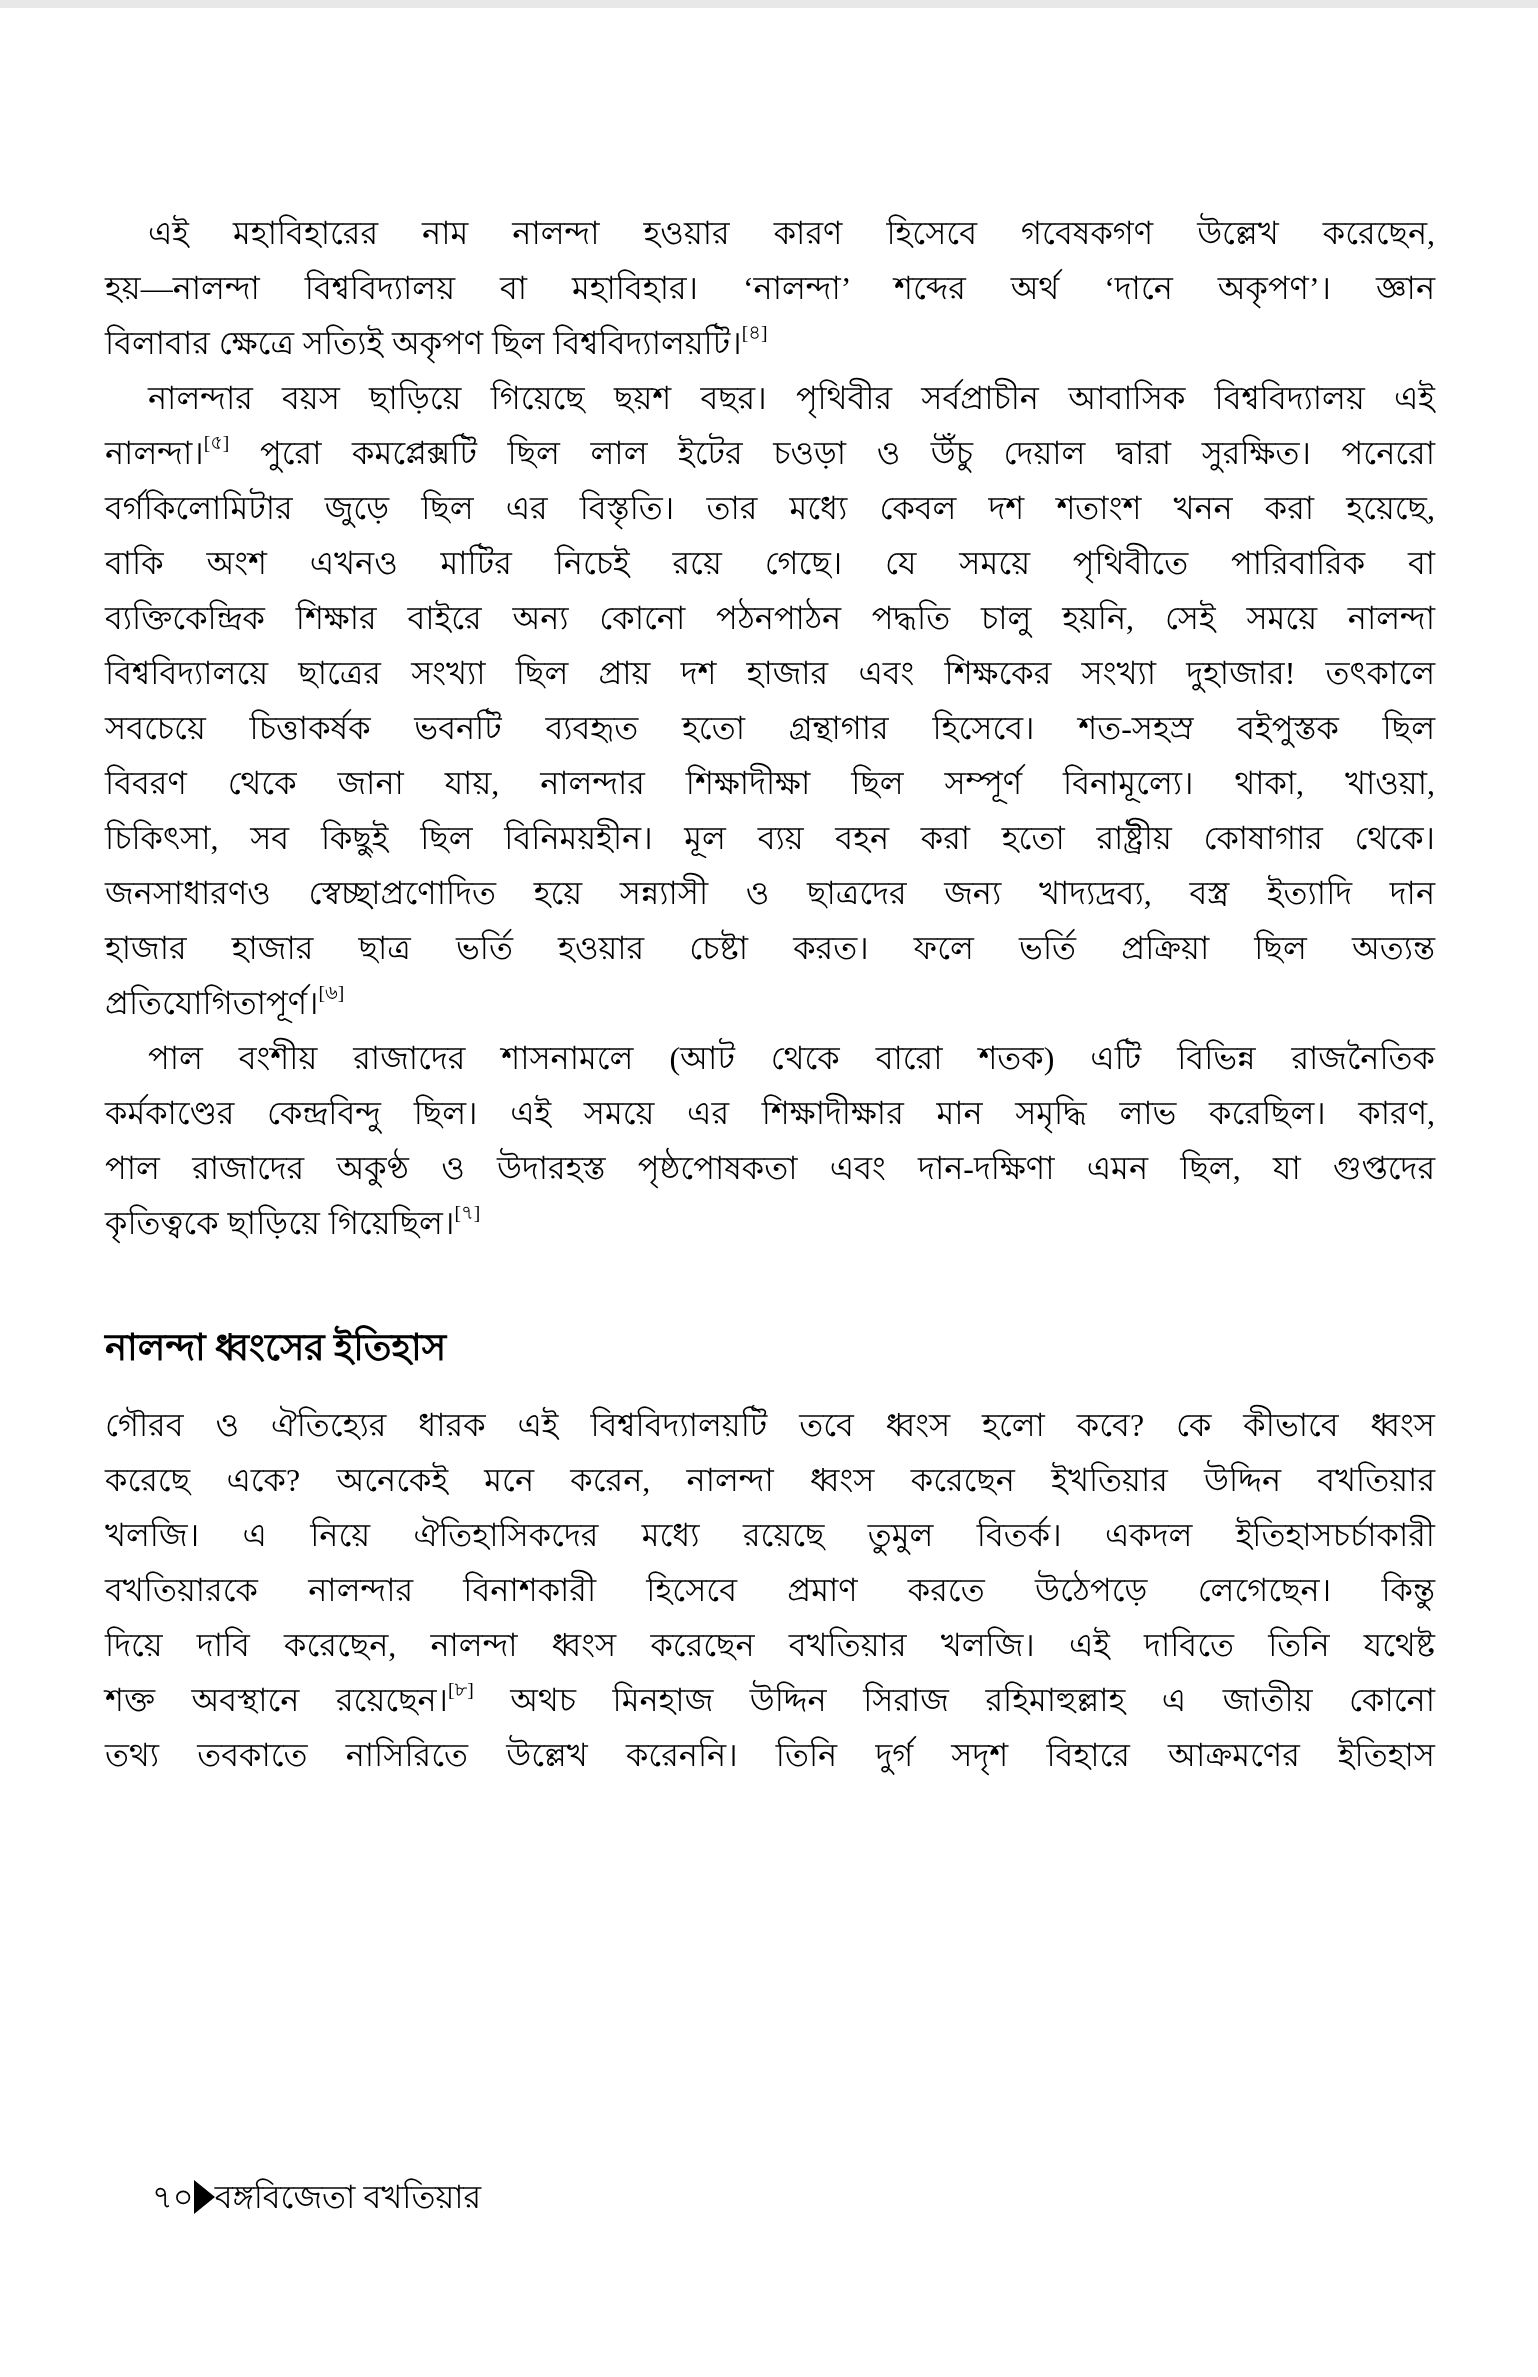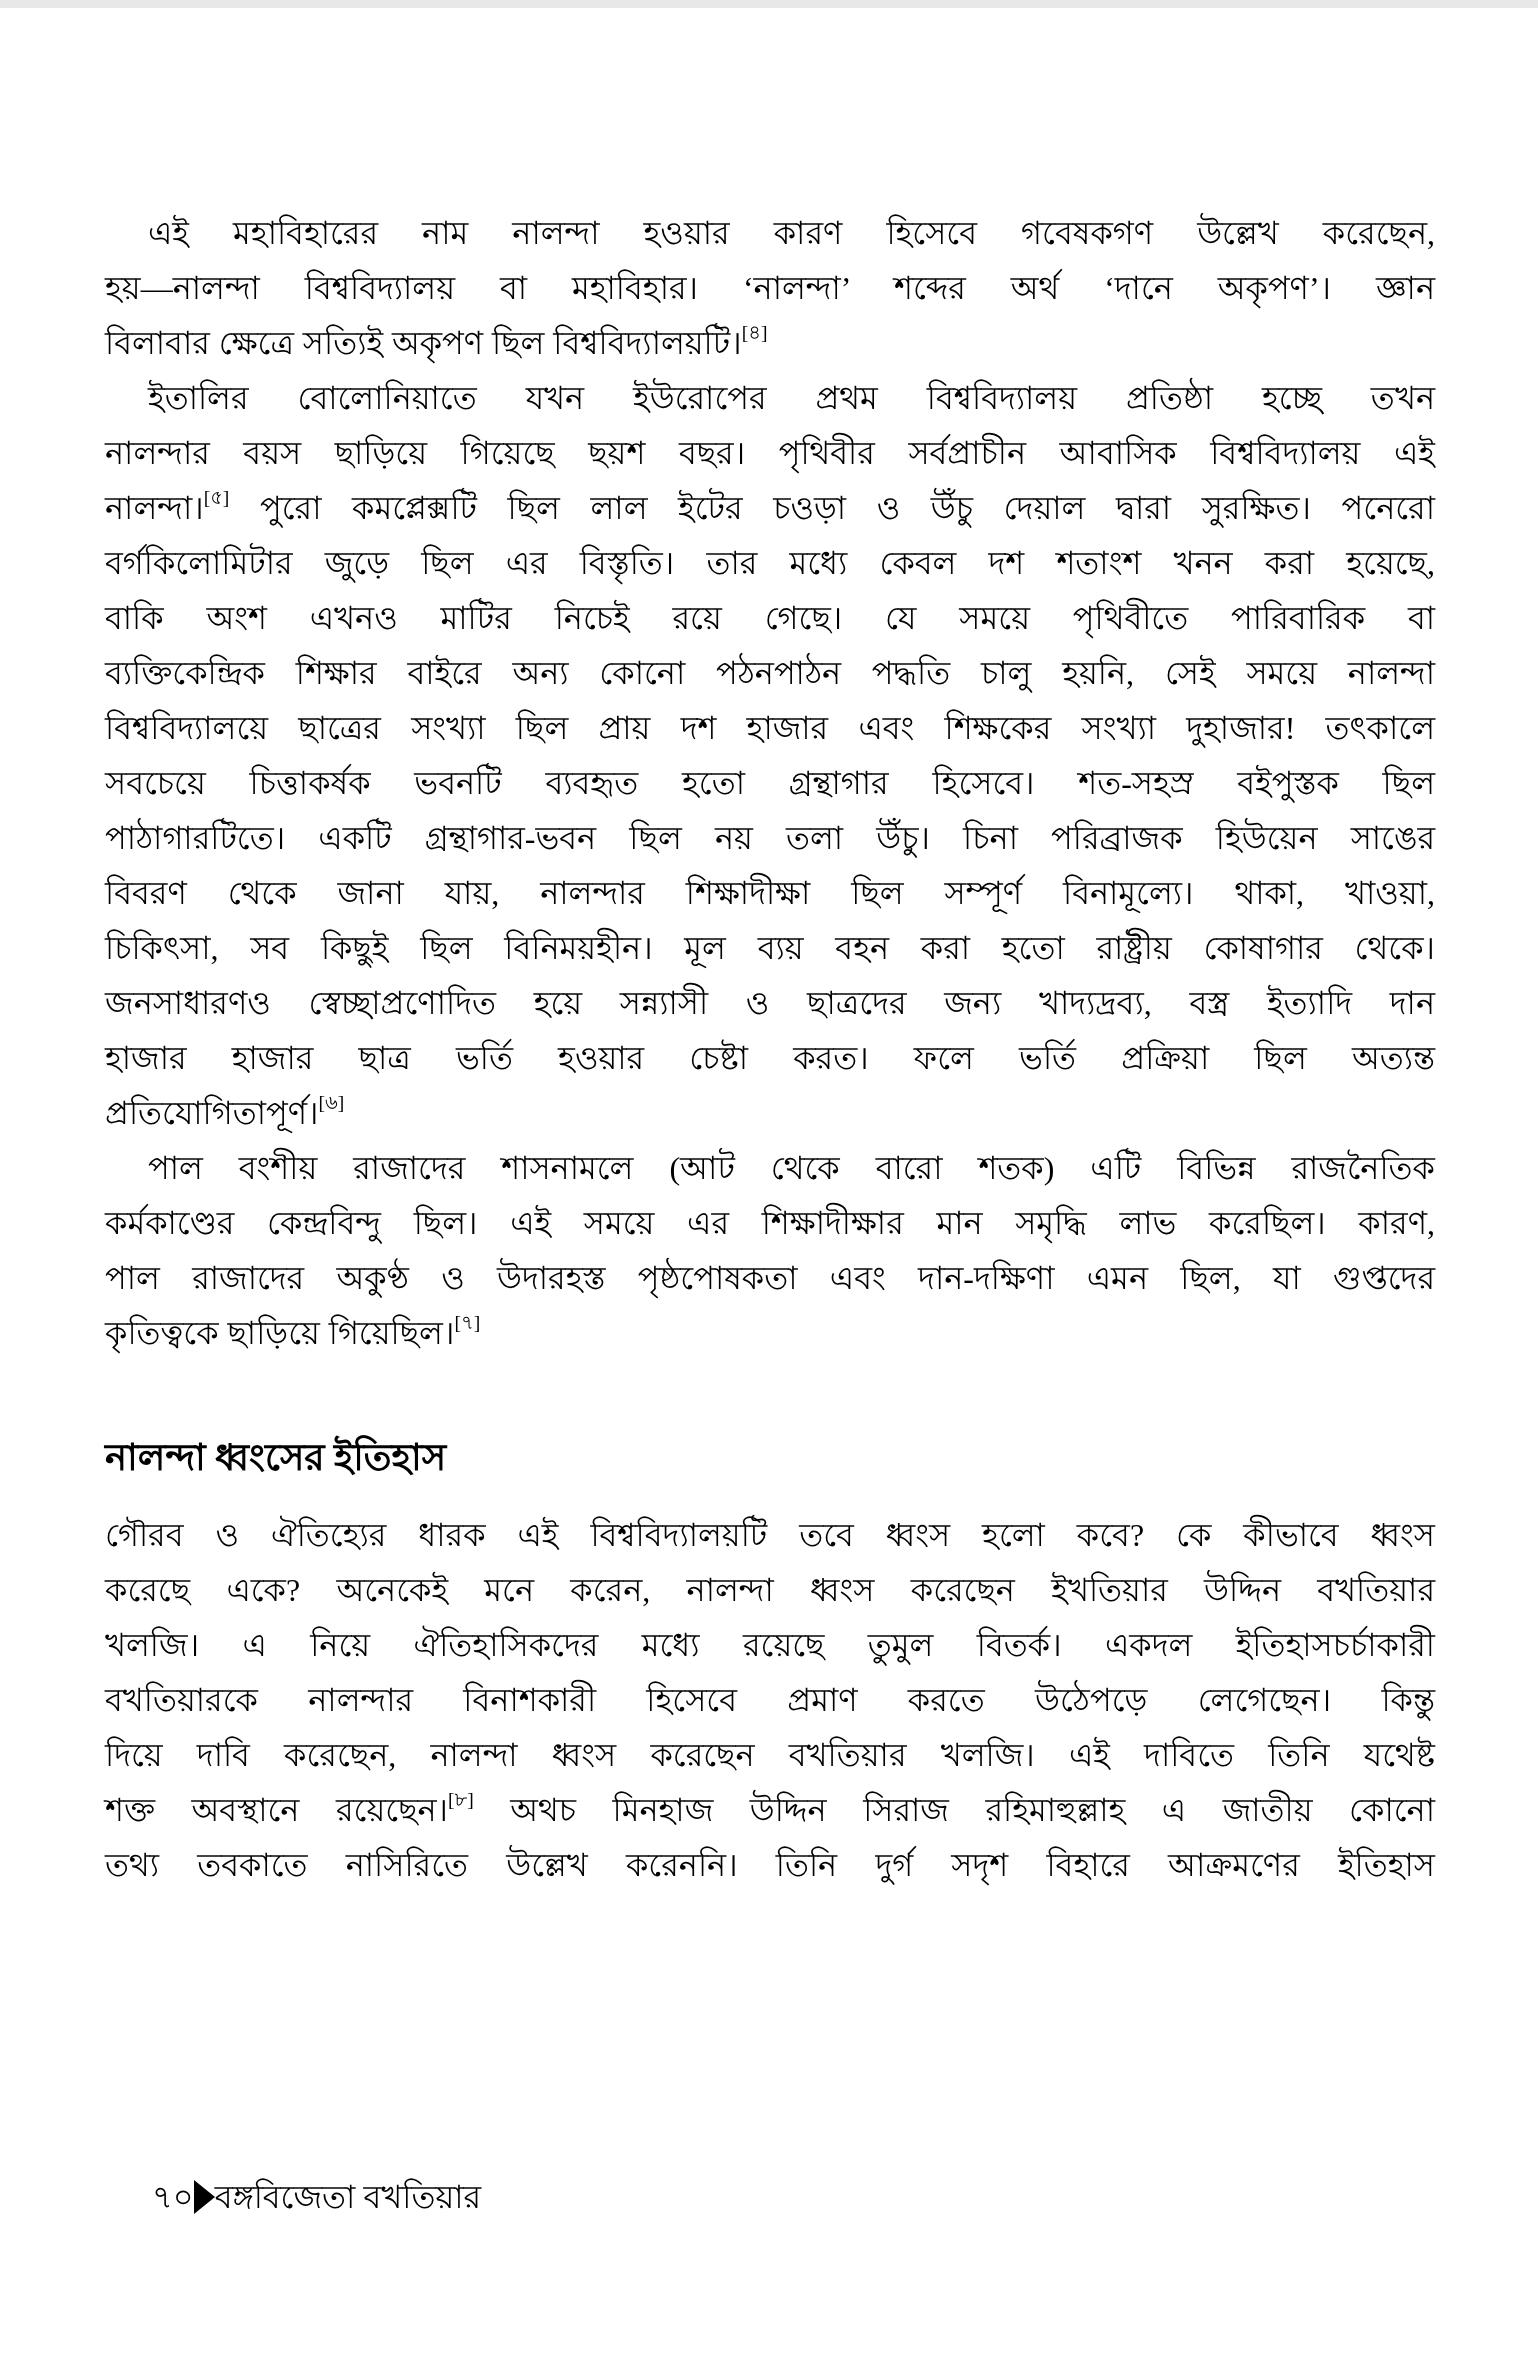--- a/index.html
+++ b/index.html
@@ -69,29 +69,27 @@
 <div class="page">
 
   <div class="content">
     <div id="paras-1">
         <div class="para indent">
           <div class="line">এই মহাবিহারের নাম নালন্দা হওয়ার কারণ হিসেবে গবেষকগণ উল্লেখ করেছেন,</div>
           <div class="line">হয়—নালন্দা বিশ্ববিদ্যালয় বা মহাবিহার। ‘নালন্দা’ শব্দের অর্থ ‘দানে অকৃপণ’। জ্ঞান</div>
           <div class="line last">বিলাবার ক্ষেত্রে সত্যিই অকৃপণ ছিল বিশ্ববিদ্যালয়টি।<sup class="fn">[৪]</sup></div>
         </div>
         <div class="para indent">
-          <div class="line">ইতালির বোলোনিয়াতে যখন ইউরোপের প্রথম বিশ্ববিদ্যালয় প্রতিষ্ঠা হচ্ছে তখন</div>
           <div class="line">নালন্দার বয়স ছাড়িয়ে গিয়েছে ছয়শ বছর। পৃথিবীর সর্বপ্রাচীন আবাসিক বিশ্ববিদ্যালয় এই</div>
           <div class="line">নালন্দা।<sup class="fn">[৫]</sup> পুরো কমপ্লেক্সটি ছিল লাল ইটের চওড়া ও উঁচু দেয়াল দ্বারা সুরক্ষিত। পনেরো</div>
           <div class="line">বর্গকিলোমিটার জুড়ে ছিল এর বিস্তৃতি। তার মধ্যে কেবল দশ শতাংশ খনন করা হয়েছে,</div>
           <div class="line">বাকি অংশ এখনও মাটির নিচেই রয়ে গেছে। যে সময়ে পৃথিবীতে পারিবারিক বা</div>
           <div class="line">ব্যক্তিকেন্দ্রিক শিক্ষার বাইরে অন্য কোনো পঠনপাঠন পদ্ধতি চালু হয়নি, সেই সময়ে নালন্দা</div>
           <div class="line">বিশ্ববিদ্যালয়ে ছাত্রের সংখ্যা ছিল প্রায় দশ হাজার এবং শিক্ষকের সংখ্যা দুহাজার! তৎকালে</div>
           <div class="line">সবচেয়ে চিত্তাকর্ষক ভবনটি ব্যবহৃত হতো গ্রন্থাগার হিসেবে। শত-সহস্র বইপুস্তক ছিল</div>
-          <div class="line">পাঠাগারটিতে। একটি গ্রন্থাগার-ভবন ছিল নয় তলা উঁচু। চিনা পরিব্রাজক হিউয়েন সাঙের</div>
           <div class="line">বিবরণ থেকে জানা যায়, নালন্দার শিক্ষাদীক্ষা ছিল সম্পূর্ণ বিনামূল্যে। থাকা, খাওয়া,</div>
           <div class="line">চিকিৎসা, সব কিছুই ছিল বিনিময়হীন। মূল ব্যয় বহন করা হতো রাষ্ট্রীয় কোষাগার থেকে।</div>
           <div class="line">জনসাধারণও স্বেচ্ছাপ্রণোদিত হয়ে সন্ন্যাসী ও ছাত্রদের জন্য খাদ্যদ্রব্য, বস্ত্র ইত্যাদি দান</div>
           <div class="line">হাজার হাজার ছাত্র ভর্তি হওয়ার চেষ্টা করত। ফলে ভর্তি প্রক্রিয়া ছিল অত্যন্ত</div>
           <div class="line last">প্রতিযোগিতাপূর্ণ।<sup class="fn">[৬]</sup></div>
         </div>
         <div class="para indent">
           <div class="line">পাল বংশীয় রাজাদের শাসনামলে (আট থেকে বারো শতক) এটি বিভিন্ন রাজনৈতিক</div>
           <div class="line">কর্মকাণ্ডের কেন্দ্রবিন্দু ছিল। এই সময়ে এর শিক্ষাদীক্ষার মান সমৃদ্ধি লাভ করেছিল। কারণ,</div>
           <div class="line">পাল রাজাদের অকুণ্ঠ ও উদারহস্ত পৃষ্ঠপোষকতা এবং দান-দক্ষিণা এমন ছিল, যা গুপ্তদের</div>

